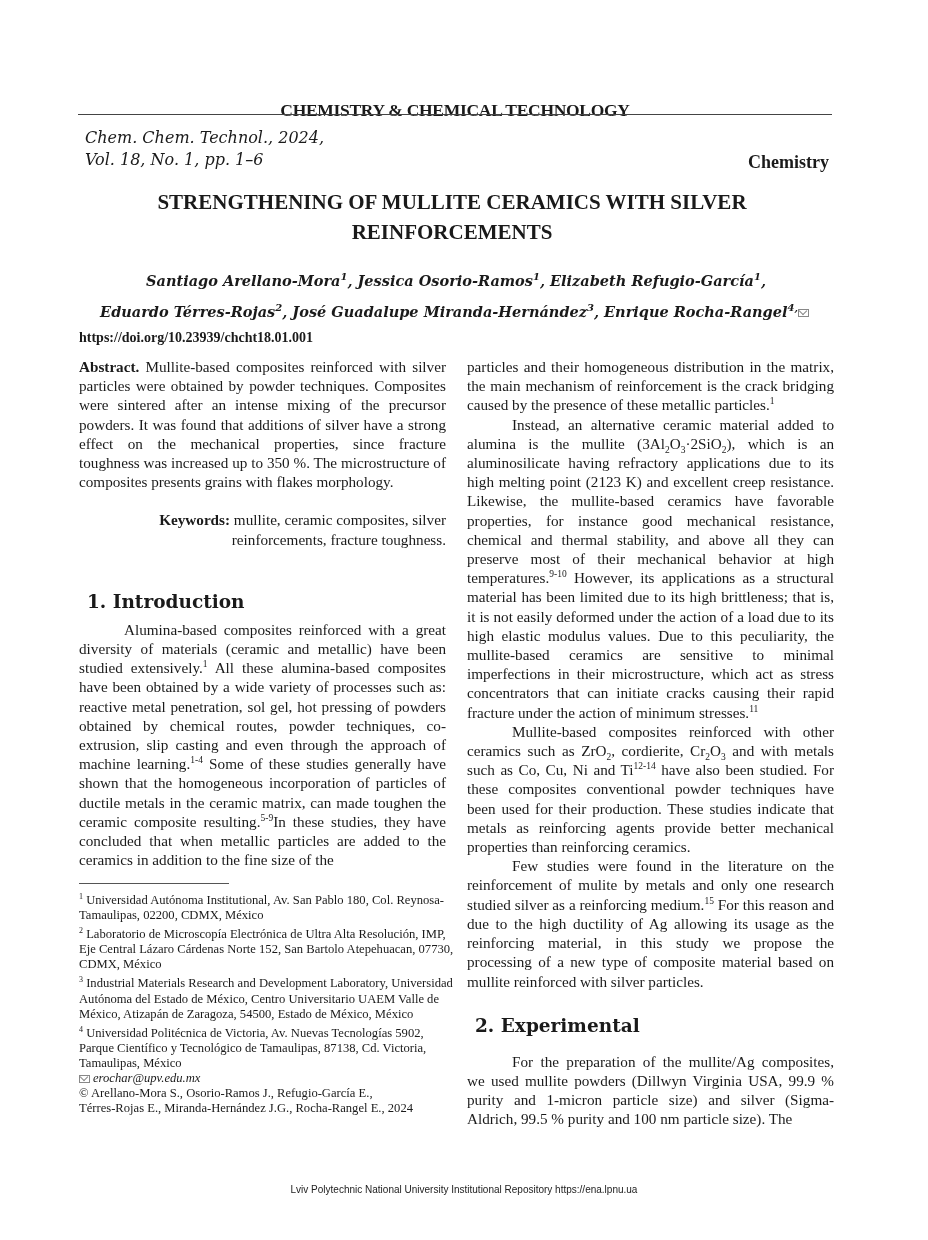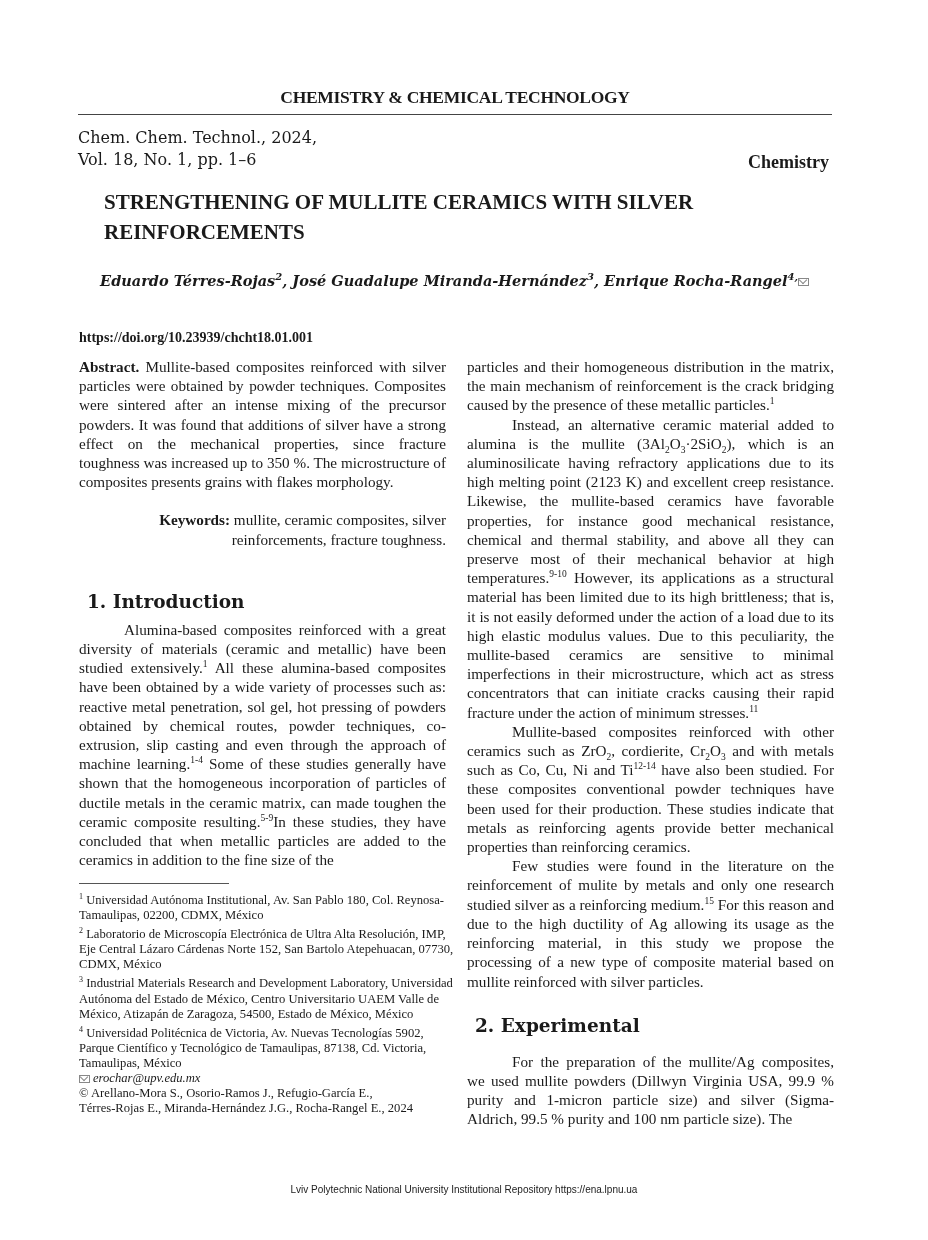--- a/index.html
+++ b/index.html
@@ -1,21 +1,21 @@
 <!DOCTYPE html>
 <html><head>
 <meta charset="utf-8">
 <style>
   html, body { margin:0; padding:0; background:#ffffff; }
   body { width:928px; height:1240px; position:relative; overflow:hidden; color:#1a1a1a; font-family:"Liberation Serif", serif; }
-  .journal-title { position:absolute; left:78px; right:96px; top:87px; text-align:center; font-weight:bold; font-size:17.5px; letter-spacing:-0.3px; }
+  .journal-title { position:absolute; left:78px; right:96px; top:100px; text-align:center; font-weight:bold; font-size:17.5px; letter-spacing:-0.3px; }
   .rule { position:absolute; left:78px; right:96px; top:114px; height:1px; background:#444; }
-  .citation { position:absolute; left:78px; top:127px; font-size:17.5px; line-height:22px; font-family:"DejaVu Serif", serif; font-size:16px; }
+  .citation { position:absolute; left:85px; top:127px; font-style:italic; font-size:17.5px; line-height:22px; font-family:"DejaVu Serif", serif; font-size:16px; }
   .section-label { position:absolute; right:99px; top:127px; font-weight:bold; font-size:18px;margin-top:25px; }
-  .paper-title { position:absolute; left:104px; right:110px; top:187px; text-align:left; font-weight:bold; font-size:21px; line-height:30px; }
+  .paper-title { position:absolute; left:86px; right:110px; top:187px; text-align:center; font-weight:bold; font-size:21px; line-height:30px; }
   .authors { position:absolute; left:80px; right:96px; top:263px; text-align:center; font-style:italic; font-weight:bold; font-family:"DejaVu Serif", serif; font-size:14.5px; line-height:27px; }
   .authors sup { font-size:10px; }
   .doi { position:absolute; left:79px; top:330px; font-weight:bold; font-size:14px; }
   .col { position:absolute; width:367px; font-size:15.2px; line-height:19.2px; text-align:justify; }
   .col-left { left:79px; top:357px; }
   .col-right { left:467px; top:357px; }
   .col p { margin:0; }
   .indent { text-indent:45px; }
   .col sup, .col sub { font-size:9.5px; line-height:0; }
   .kw { margin-top:19px !important; text-align:right; }
@@ -42,20 +42,25 @@
 </div>
 <div class="section-label">Chemistry</div>
 
 <div class="paper-title">
   <div>STRENGTHENING OF MULLITE CERAMICS WITH SILVER</div>
   <div>REINFORCEMENTS</div>
 </div>
 
 <div class="authors">
   <div>
+    <span>Santiago Arellano-Mora</span><sup>1</sup>,
+    <span>Jessica Osorio-Ramos</span><sup>1</sup>,
+    <span>Elizabeth Refugio-García</span><sup>1</sup>,
+  </div>
+  <div>
     <span>Eduardo Térres-Rojas</span><sup>2</sup>,
     <span>José Guadalupe Miranda-Hernández</span><sup>3</sup>,
     <span>Enrique Rocha-Rangel</span><sup>4,</sup><span class="env-icon"></span>
   </div>
 </div>
 
 <div class="doi">https://doi.org/10.23939/chcht18.01.001</div>
 
 <div class="col col-left">
   <p><b>Abstract.</b><span> Mullite-based composites reinforced with silver particles were obtained by powder techniques. Composites were sintered after an intense mixing of the precursor powders. It was found that additions of silver have a strong effect on the mechanical properties, since fracture toughness was increased up to 350&nbsp;%. The microstructure of composites presents grains with flakes morphology.</span></p>

